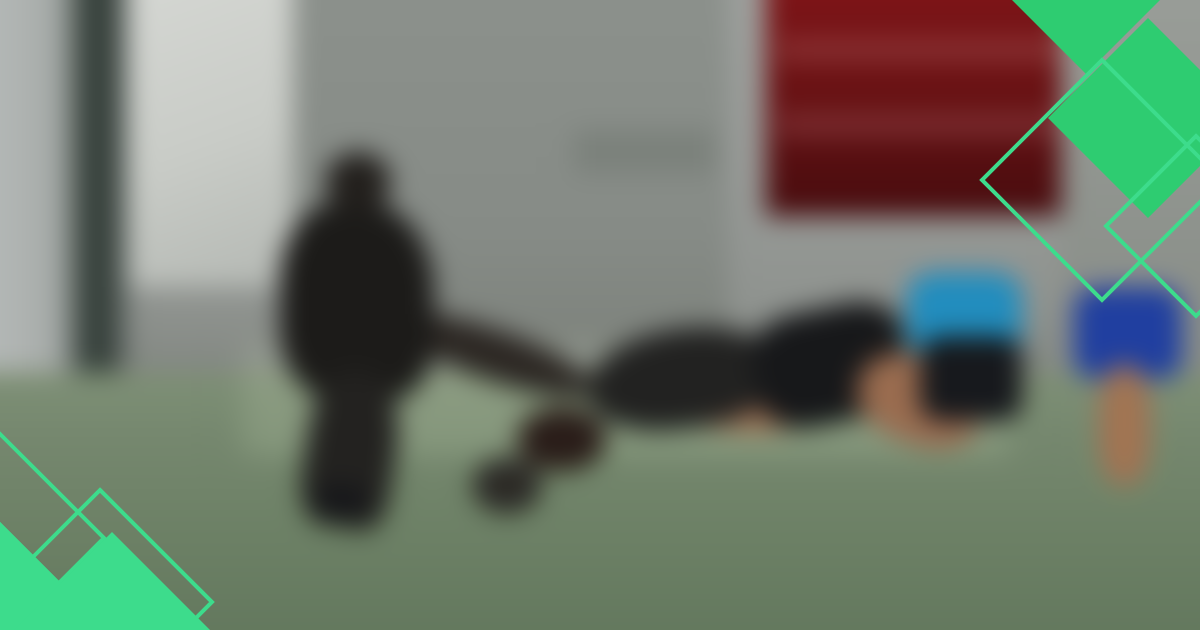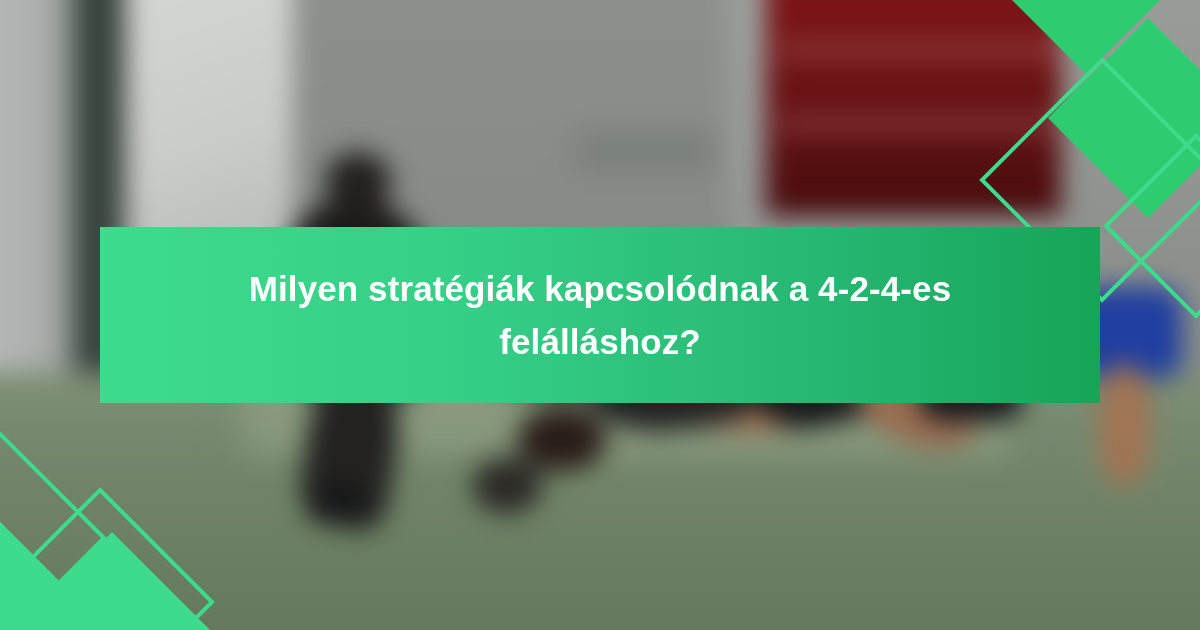--- a/index.html
+++ b/index.html
@@ -238,17 +238,14 @@
         <polygon points="100,490 212,602 100,714 -12,602" fill="none" stroke="#3DDC8C" stroke-width="4"></polygon>
 
         <polygon points="-10,512 78,600 -10,688" fill="#3DDC8C"></polygon>
         <polygon points="-10,512 78,600 -10,688 -98,600" fill="#3DDC8C"></polygon>
 
         <polygon points="112,532 230,650 -6,650" fill="#3DDC8C"></polygon>
       </g>
     </svg>
   </div>
 
-  <div class="banner">
-    <h1 class="banner-title">Milyen stratégiák kapcsolódnak a 4-2-4-es felálláshoz?</h1>
-  </div>
 
 </div>
 
 </body></html>

